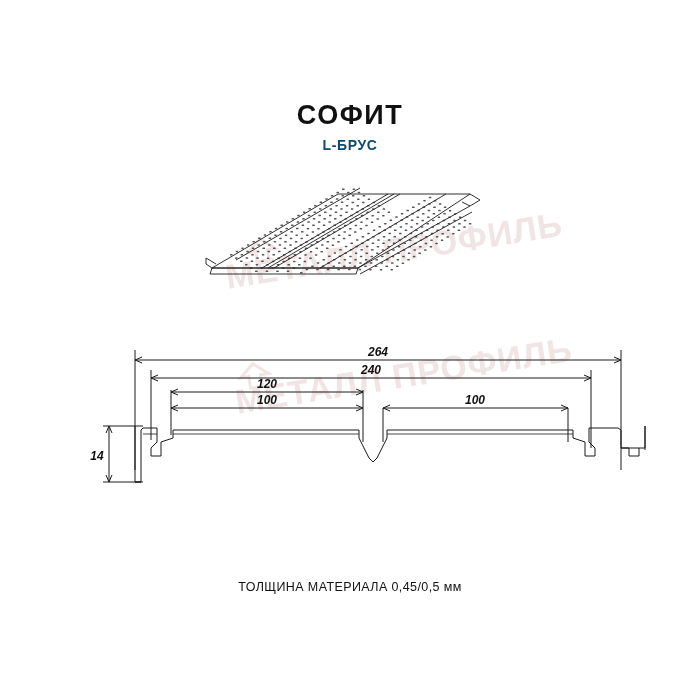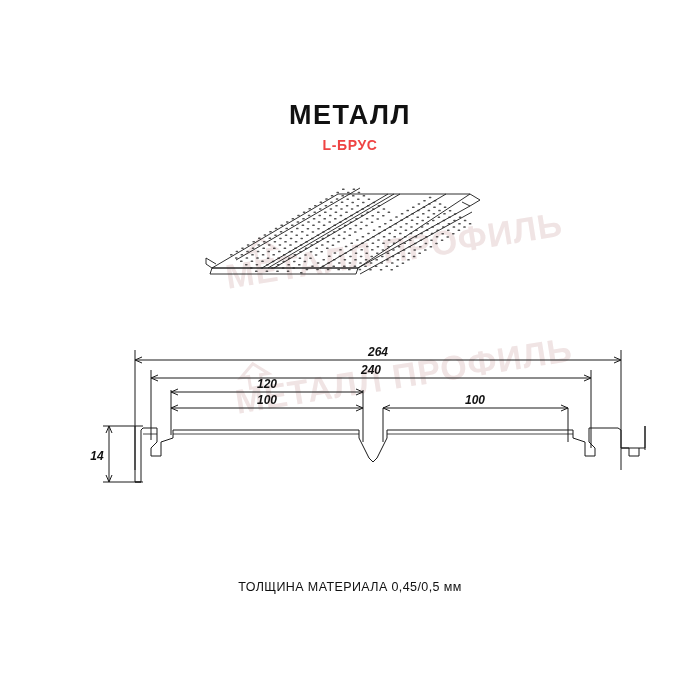--- a/index.html
+++ b/index.html
@@ -33,21 +33,21 @@
   }
   .subtitle {
     position: absolute;
     top: 137px;
     left: 0;
     width: 700px;
     text-align: center;
     font-size: 14px;
     font-weight: bold;
     letter-spacing: 0.6px;
-    color: #ef4444;
+    color: #0c4a6e;
   }
   .footer-note {
     position: absolute;
     top: 580px;
     left: 0;
     width: 700px;
     text-align: center;
     font-size: 12.5px;
     font-weight: normal;
     letter-spacing: 0.4px;
@@ -83,21 +83,21 @@
     font-weight: bold;
     fill: #f0e4e4;
     letter-spacing: 1px;
   }
 </style>
 </head>
 <body>
 
 <div class="page">
 
-  <div class="title">МЕТАЛЛ</div>
+  <div class="title">СОФИТ</div>
   <div class="subtitle">L-БРУС</div>
 
   <div class="watermark">
     <svg width="700" height="220" viewBox="0 0 700 220">
       <g transform="rotate(-9 350 110)">
         <text class="wm-text" x="235" y="55">МЕТАЛЛ ПРОФИЛЬ</text>
         <text class="wm-text" x="225" y="180">МЕТАЛЛ ПРОФИЛЬ</text>
       </g>
       <g transform="translate(245,20) rotate(-9 0 0)">
         <path d="M0 18 L14 6 L28 18 L20 18 L20 30 L8 30 L8 18 Z" fill="none" stroke="#f0e4e4" stroke-width="3"></path>

